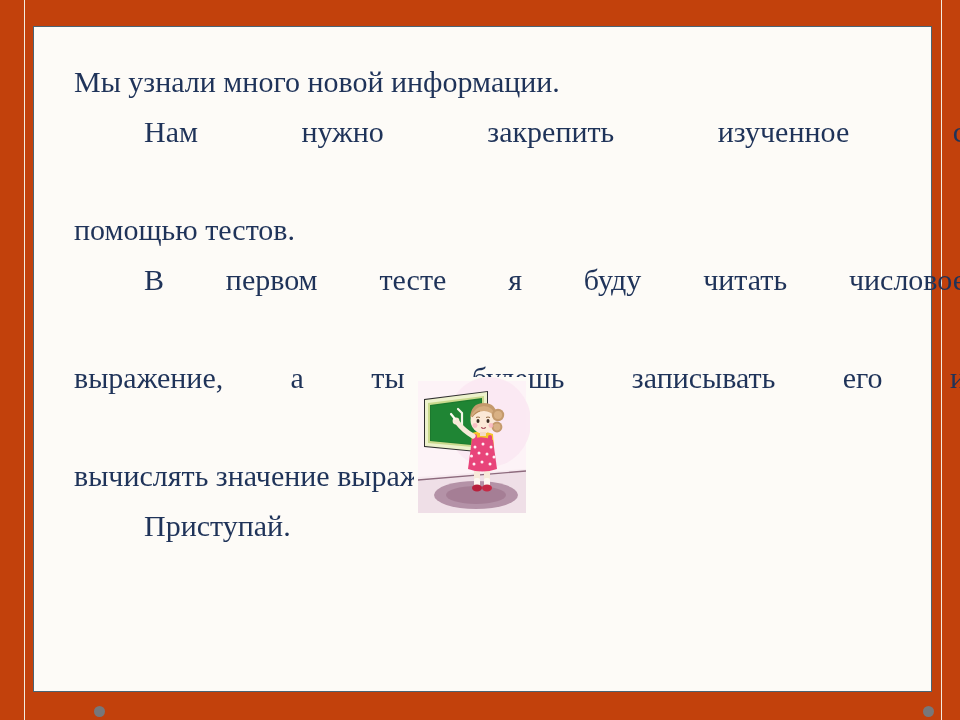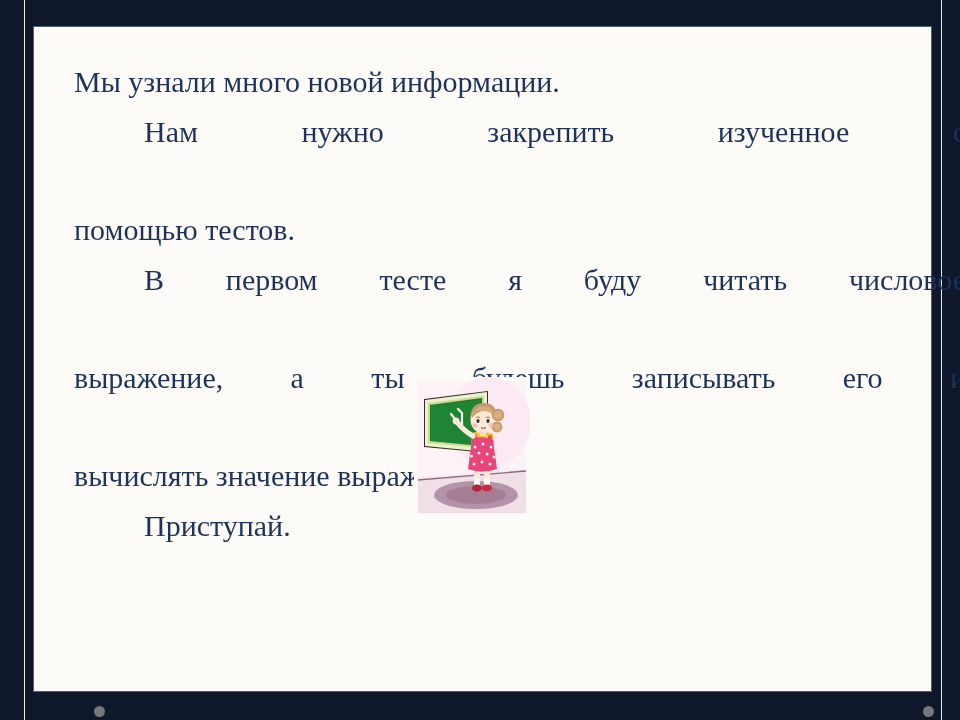--- a/index.html
+++ b/index.html
@@ -12,21 +12,21 @@
     height: 720px;
     overflow: hidden;
     background: #fdfbf7;
     font-family: "Liberation Serif", serif;
   }
 
   #slide-root {
     position: relative;
     width: 960px;
     height: 720px;
-    background: #0f172a;
+    background: #c2410c;
   }
 
   
   .design-edge-left {
     position: absolute;
     left: 24px;
     top: 0;
     width: 1px;
     height: 720px;
     background: #f3ece0;

